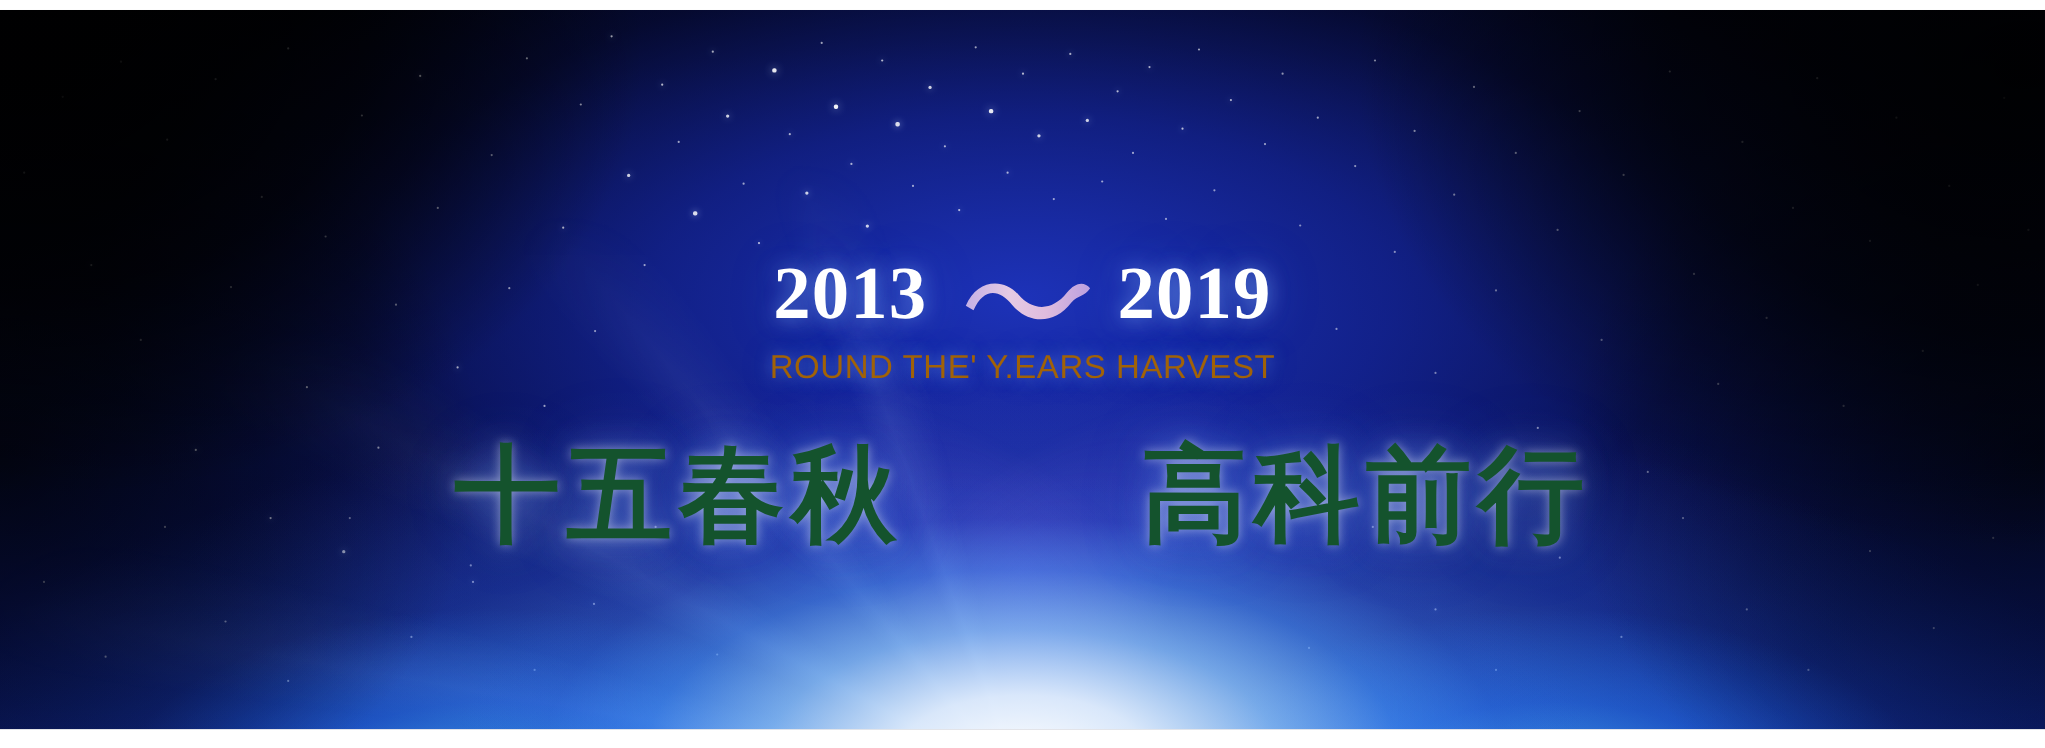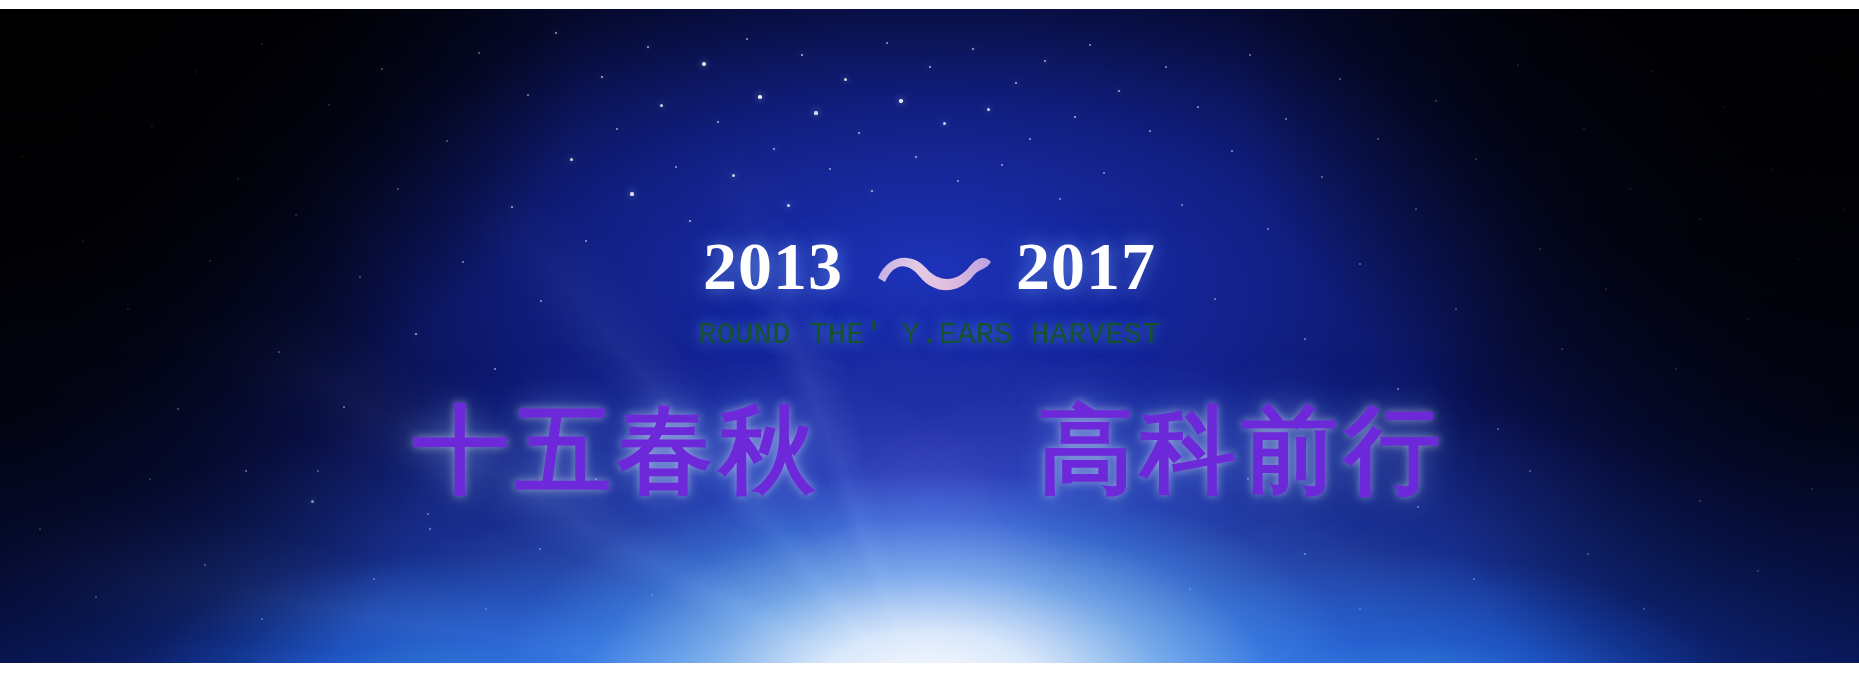--- a/index.html
+++ b/index.html
@@ -235,40 +235,40 @@
     top: 6px;
   }
   .tilde-wrap svg { display: block; width: 120px; height: 56px; }
 
   .subtitle {
     position: absolute;
     top: 318px;
     left: 0;
     width: 100%;
     text-align: center;
-    font-family: Liberation Mono, monospace;
+    font-family: Liberation Sans, sans-serif;
     font-weight: 400;
     font-size: 30px;
     letter-spacing: 0.5px;
-    color: #14532d;
+    color: #a16207;
     text-shadow: 0 0 14px rgba(130,180,255,0.55), 0 0 34px rgba(60,110,255,0.30);
   }
 
   .headline {
     position: absolute;
     top: 400px;
     left: 0;
     width: 100%;
     text-align: center;
     white-space: nowrap;
     font-family: "DejaVu Sans", "Liberation Sans", sans-serif;
     font-weight: 700;
     font-size: 96px;
     line-height: 1.06;
-    color: #6d28d9;
+    color: #14532d;
     text-shadow:
        0 0 10px rgba(255,255,255,0.45),
        0 0 30px rgba(150,190,255,0.45),
        0 0 66px rgba(60,110,255,0.30);
   }
   .headline .phrase { display: inline-block; letter-spacing: 6px; }
   .headline .gap { display: inline-block; width: 150px; }
 </style>
 </head>
 <body>
@@ -434,21 +434,21 @@
               <stop offset="35%" stop-color="#efd2e6"></stop>
               <stop offset="65%" stop-color="#e9c3e0"></stop>
               <stop offset="100%" stop-color="#c3a6e2"></stop>
             </linearGradient>
           </defs>
           <path d="M4 34 C 14 10, 38 8, 52 24 C 64 38, 82 40, 96 22 C 104 12, 112 12, 117 18
                    C 112 26, 106 24, 100 31 C 84 52, 60 50, 46 33 C 34 18, 20 18, 11 38 Z" fill="url(#ribbonGrad)" opacity="0.95"></path>
         </svg>
       </span>
 
-      <span class="year">2017</span>
+      <span class="year">2019</span>
     </div>
 
     <div class="subtitle">ROUND THE' Y.EARS  HARVEST</div>
 
     <div class="headline">
       <span class="phrase">十五春秋</span>
       <span class="gap"></span>
       <span class="phrase">高科前行</span>
     </div>
 

